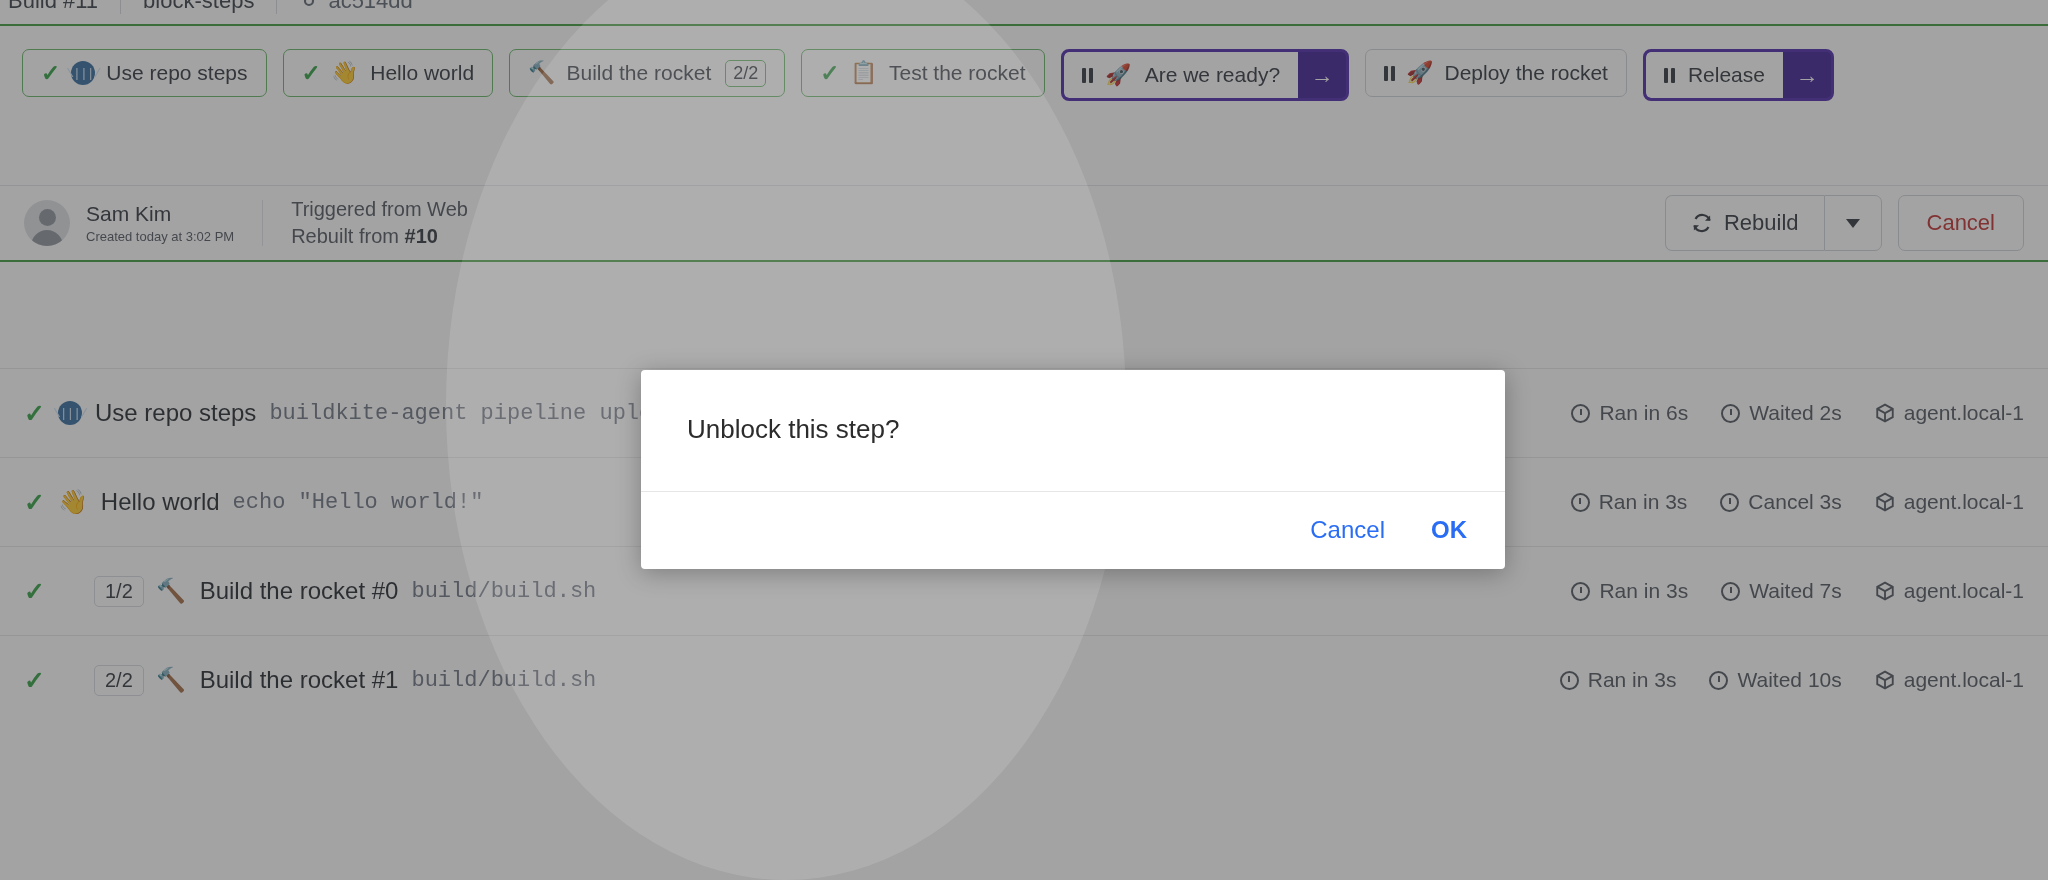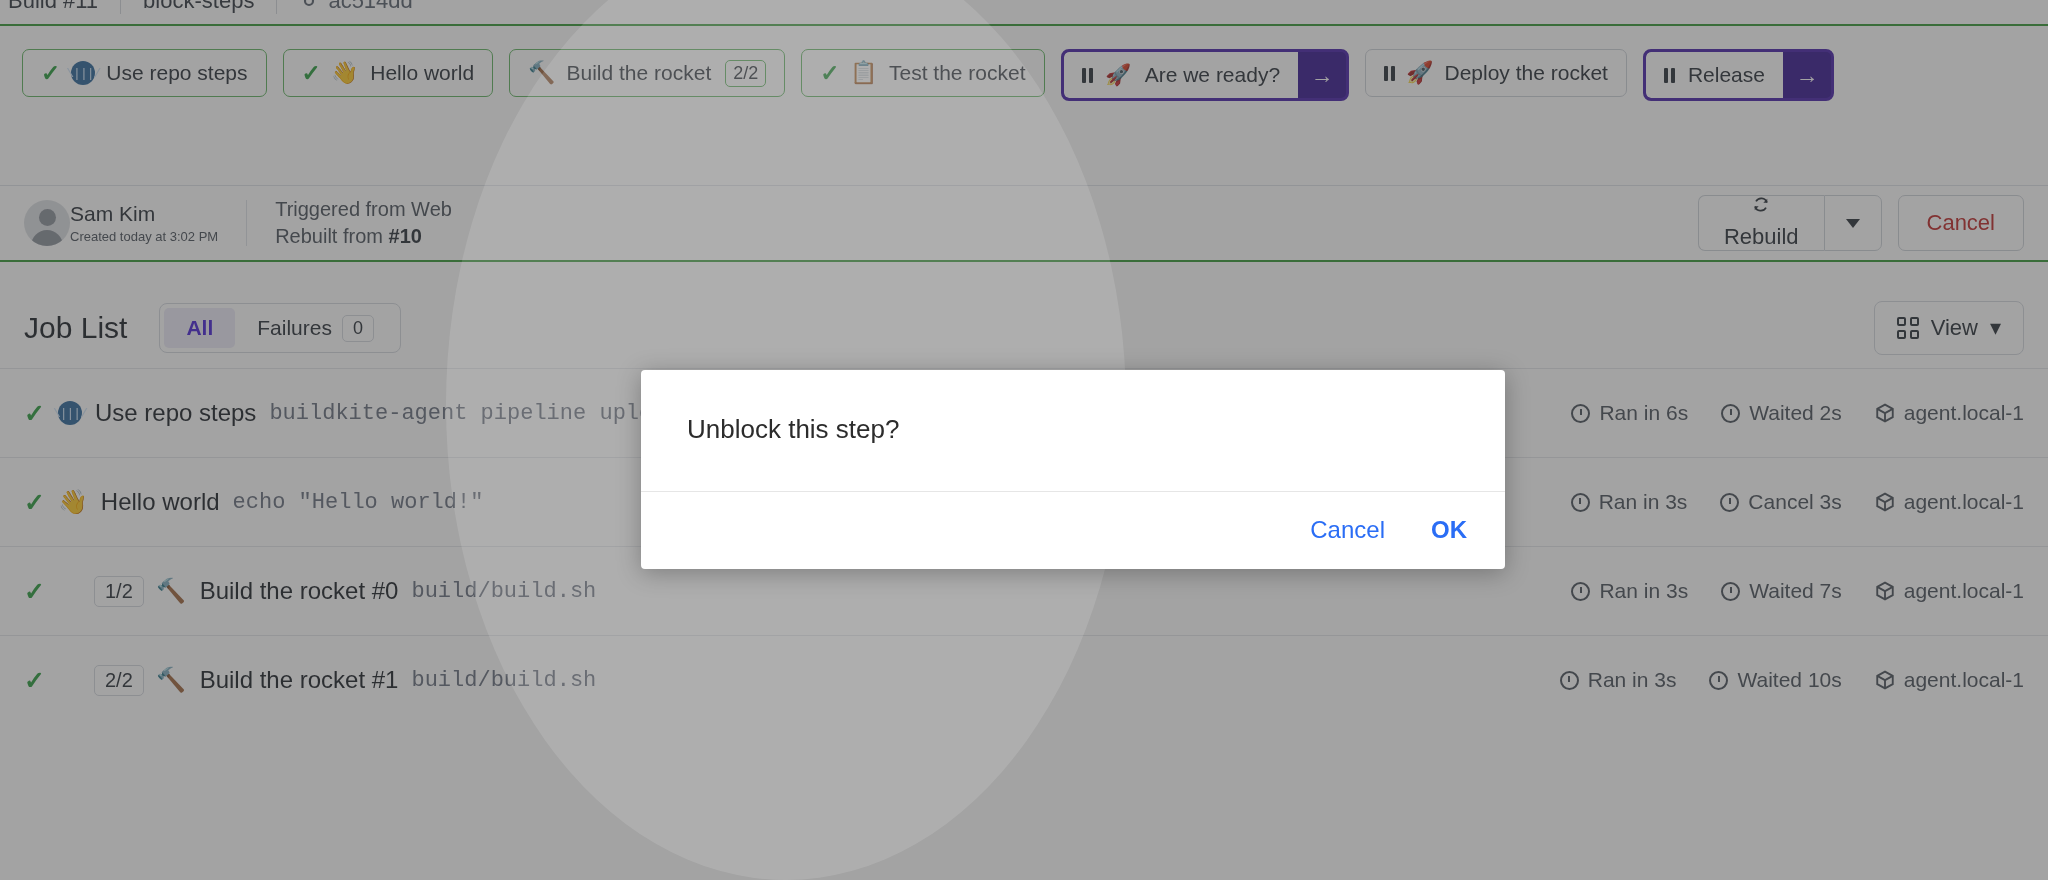--- a/index.html
+++ b/index.html
@@ -115,34 +115,34 @@
     background: #dcdfe3; position: relative; overflow: hidden; flex: none;
   }
   .avatar .head {
     position: absolute; width: 17px; height: 17px; border-radius: 50%;
     background: #8d939c; left: 14.5px; top: 9px;
   }
   .avatar .body {
     position: absolute; width: 32px; height: 20px; border-radius: 16px 16px 0 0;
     background: #8d939c; left: 7px; top: 30px;
   }
-  .user-block { line-height: 1.35; }
+  .user-block { margin-left: 16px; line-height: 1.35; }
   .user-name { font-size: 21px; color: #2d333b; }
   .user-sub { font-size: 13px; color: #4d545d; }
   .meta-sep { width: 1px; height: 46px; background: #dfe3e8; margin: 0 28px; }
   .trig-block { line-height: 1.35; font-size: 20px; color: #4d545d; }
   .trig-block b { color: #2d333b; font-weight: 700; }
   .meta-actions { margin-left: auto; display: flex; align-items: center; gap: 16px; }
   .btn {
     height: 56px; border: 1px solid #cfd4da; border-radius: 7px;
     background: #fff; display: flex; align-items: center; gap: 11px;
     padding: 0 25px; font-size: 22px; color: #2d333b; white-space: nowrap;
   }
   .btn-group { display: flex; }
-  .btn-group .btn:first-child { border-radius: 7px 0 0 7px; border-right: none; flex-direction: column; }
+  .btn-group .btn:first-child { border-radius: 7px 0 0 7px; border-right: none; }
   .btn-group .btn:last-child { border-radius: 0 7px 7px 0; padding: 0 21px; }
   .btn.danger { color: #bf2b2b; padding: 0 28px; }
   .caret { width:0;height:0;border-left:7px solid transparent;border-right:7px solid transparent;border-top:9px solid #2d333b; }
 
   
   .joblist-head {
     position: absolute; top: 288px; left: 0; right: 0; height: 80px;
     display: flex; align-items: center; padding: 0 24px;
     background: #fff;
   }
@@ -345,42 +345,20 @@
           <div class="btn">
             <span class="caret"></span>
           </div>
         </div>
         <div class="btn danger">
           <span>Cancel</span>
         </div>
       </div>
     </div>
 
-    <div class="joblist-head">
-      <div class="joblist-title">Job List</div>
-      <div class="seg">
-        <div class="seg-item active">
-          <span>All</span>
-        </div>
-        <div class="seg-item">
-          <span>Failures</span>
-          <span class="seg-badge">0</span>
-        </div>
-      </div>
-      <div class="view-btn">
-        <span class="grid-ico">
-            <span></span>
-            <span></span>
-            <span></span>
-            <span></span>
-          </span>
-        <span>View</span>
-        <span>▾</span>
-      </div>
-    </div>
 
     <div class="job-rows">
 
       <div class="job-row">
         <div class="job-left">
           <span class="job-tick">✓</span>
           <span class="icon-repo">\|||/</span>
           <span class="job-name">Use repo steps</span>
           <span class="job-cmd">buildkite-agent pipeline upload</span>
         </div>

